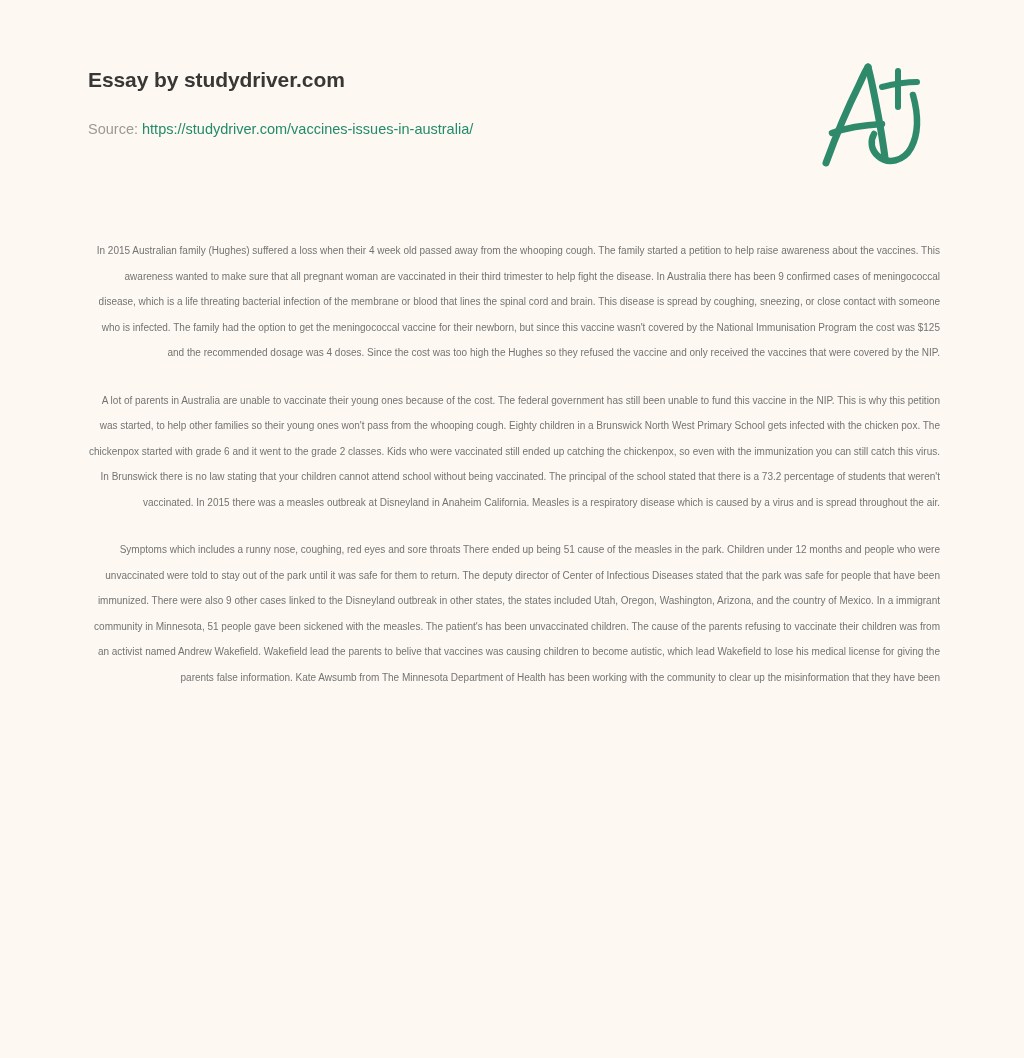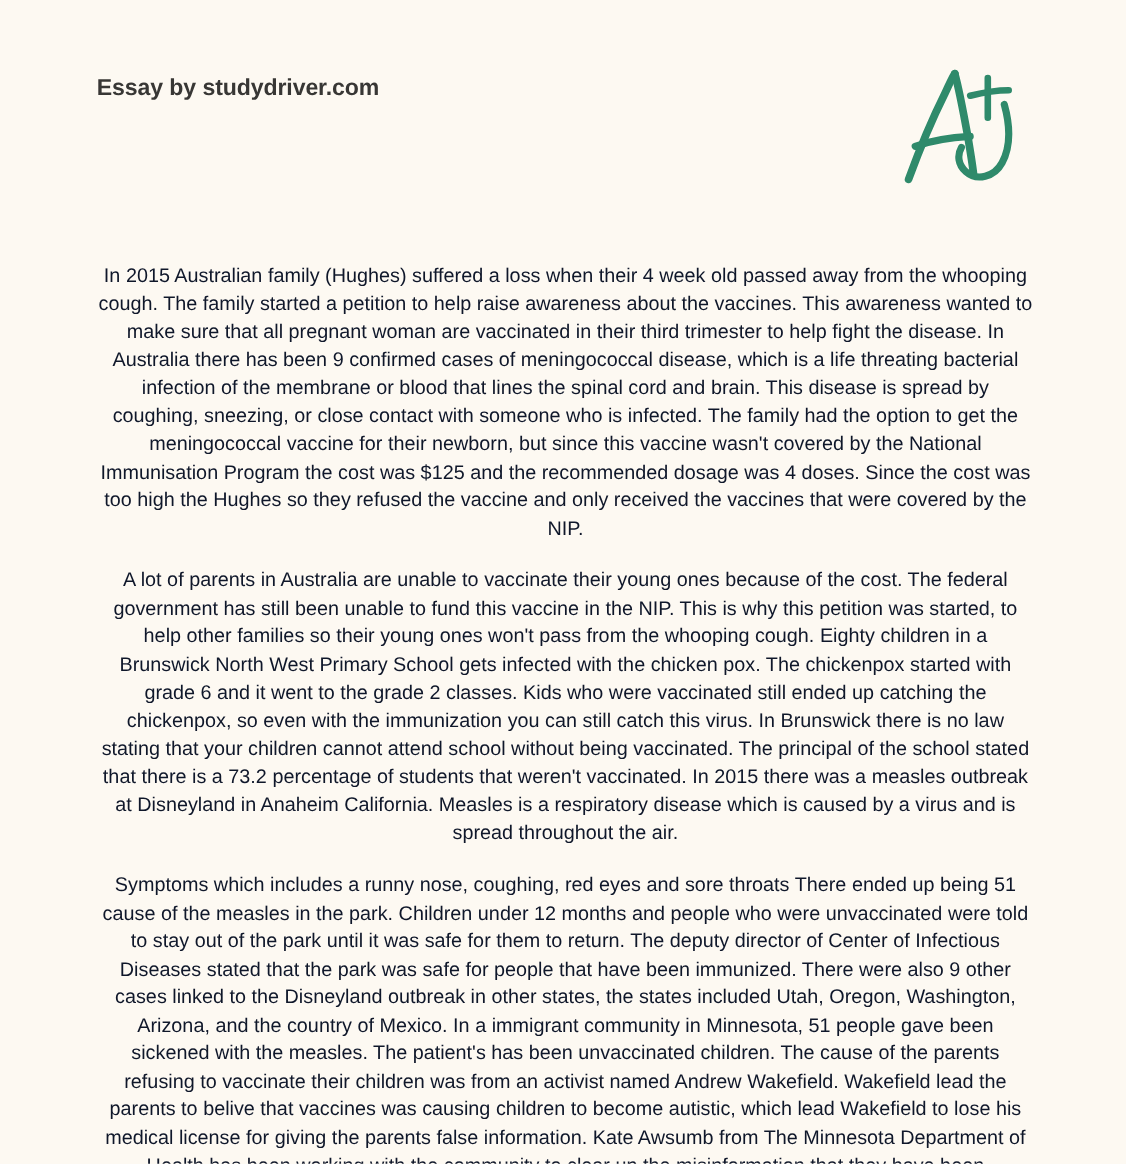--- a/index.html
+++ b/index.html
@@ -81,38 +81,42 @@
   .article-title {
     font-size: 25px;
     font-weight: bold;
     color: #2f2e2c;
     letter-spacing: -0.2px;
     margin: 0 0 40px 0;
     line-height: 1.2;
   }
   .article-body p {
     margin: 0 0 22px 0;
-    font-size: 18px;
+    font-size: 10px;
     line-height: 25.5px;
-    color: #0f172a;
-    text-align: center;
+    color: #737373;
+    text-align: right;
   }
   .article-body p:last-child {
     margin-bottom: 0;
   }
 </style>
 </head>
 <body>
 
 <div class="page">
 
   <div class="header">
 
     <div class="byline">Essay by studydriver.com</div>
 
+    <div class="source-line">
+      <span class="source-label">Source:</span>
+      <span class="source-url">https://studydriver.com/vaccines-issues-in-australia/</span>
+    </div>
 
     <div class="logo">
       <svg viewBox="0 0 118 120" xmlns="http://www.w3.org/2000/svg">
         <g fill="none" stroke="#2f8a6b" stroke-linecap="round" stroke-linejoin="round">
 
           <path d="M14 108 C 22 86, 34 56, 47 30 C 50 24, 53 16, 56 12" stroke-width="7"></path>
 
           <path d="M56 12 C 60 26, 64 48, 68 70 C 70 82, 72 94, 73 103" stroke-width="7"></path>
 
           <path d="M20 78 C 34 73, 52 70, 70 69" stroke-width="6.5"></path>

